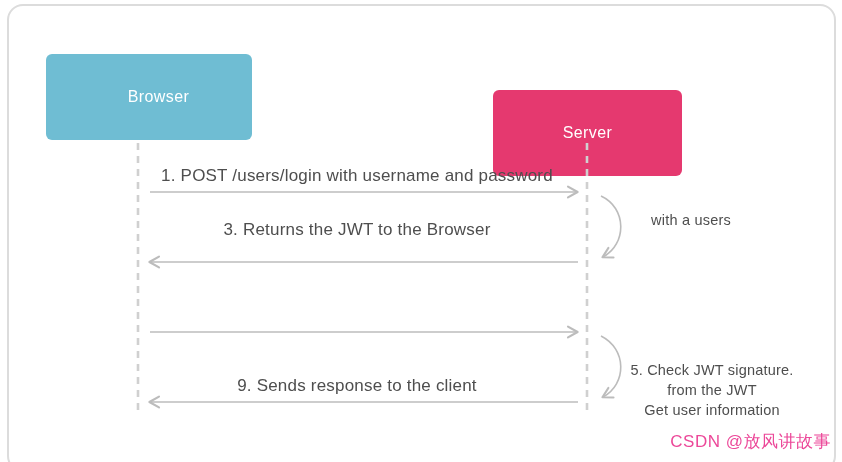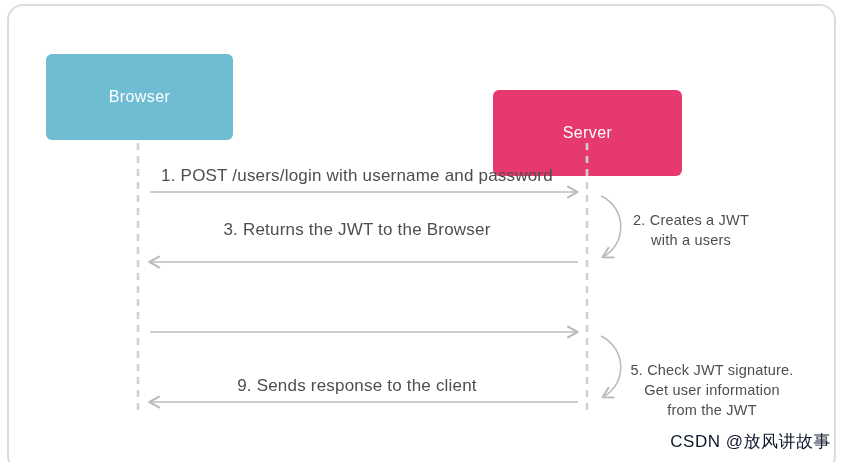--- a/index.html
+++ b/index.html
@@ -34,20 +34,21 @@
     align-items: center;
     justify-content: center;
     color: #ffffff;
     font-size: 16px;
     letter-spacing: 0.4px;
   }
   .actor-browser {
     left: 46px;
     width: 187px;
     background: #6FBDD3;
+    padding-left: 19px;
   }
   .actor-server {
     left: 493px;
     width: 189px;
     background: #E5396F;
     margin-top: 36px;
   }
   .connectors {
     position: absolute;
     left: 0;
@@ -74,21 +75,21 @@
     line-height: 20px;
     white-space: nowrap;
   }
   .self-label-2 { left: 628px; width: 126px; top: 210px; }
   .self-label-5 { left: 626px; width: 172px; top: 320px; margin-top: 40px; }
   .watermark {
     position: absolute;
     top: 430px;
     right: 11px;
     font-size: 17px;
-    color: #0f172a;
+    color: #ec4899;
     letter-spacing: 0.5px;
     white-space: nowrap;
   }
 </style>
 </head>
 <body>
 
 <div class="canvas">
 
   <div class="frame"></div>
@@ -114,30 +115,29 @@
     <path d="M 601 196 C 627 208 627 244 603 257" fill="none" stroke="#bcbcbc" stroke-width="1.6" marker-end="url(#arrowV)"></path>
     <line x1="578" y1="262" x2="150" y2="262" stroke="#bcbcbc" stroke-width="1.6" marker-end="url(#arrowV)"></line>
     <line x1="150" y1="332" x2="577" y2="332" stroke="#bcbcbc" stroke-width="1.6" marker-end="url(#arrowV)"></line>
     <path d="M 601 336 C 627 349 627 384 603 397" fill="none" stroke="#bcbcbc" stroke-width="1.6" marker-end="url(#arrowV)"></path>
     <line x1="578" y1="402" x2="150" y2="402" stroke="#bcbcbc" stroke-width="1.6" marker-end="url(#arrowV)"></line>
   </svg>
 
   <div class="msg-label" style="top:166px">1. POST /users/login with username and password</div>
 
   <div class="self-label self-label-2">
-    <div>2. Creates a JWT</div>
     <div>with a users</div>
   </div>
 
   <div class="msg-label" style="top:220px">3. Returns the JWT to the Browser</div>
 
 
   <div class="self-label self-label-5">
     <div>5. Check JWT signature.</div>
+    <div>from the JWT</div>
     <div>Get user information</div>
-    <div>from the JWT</div>
   </div>
 
   <div class="msg-label" style="top:376px">9. Sends response to the client</div>
 
   <div class="watermark">CSDN @放风讲故事</div>
 
 </div>
 
 </body></html>

